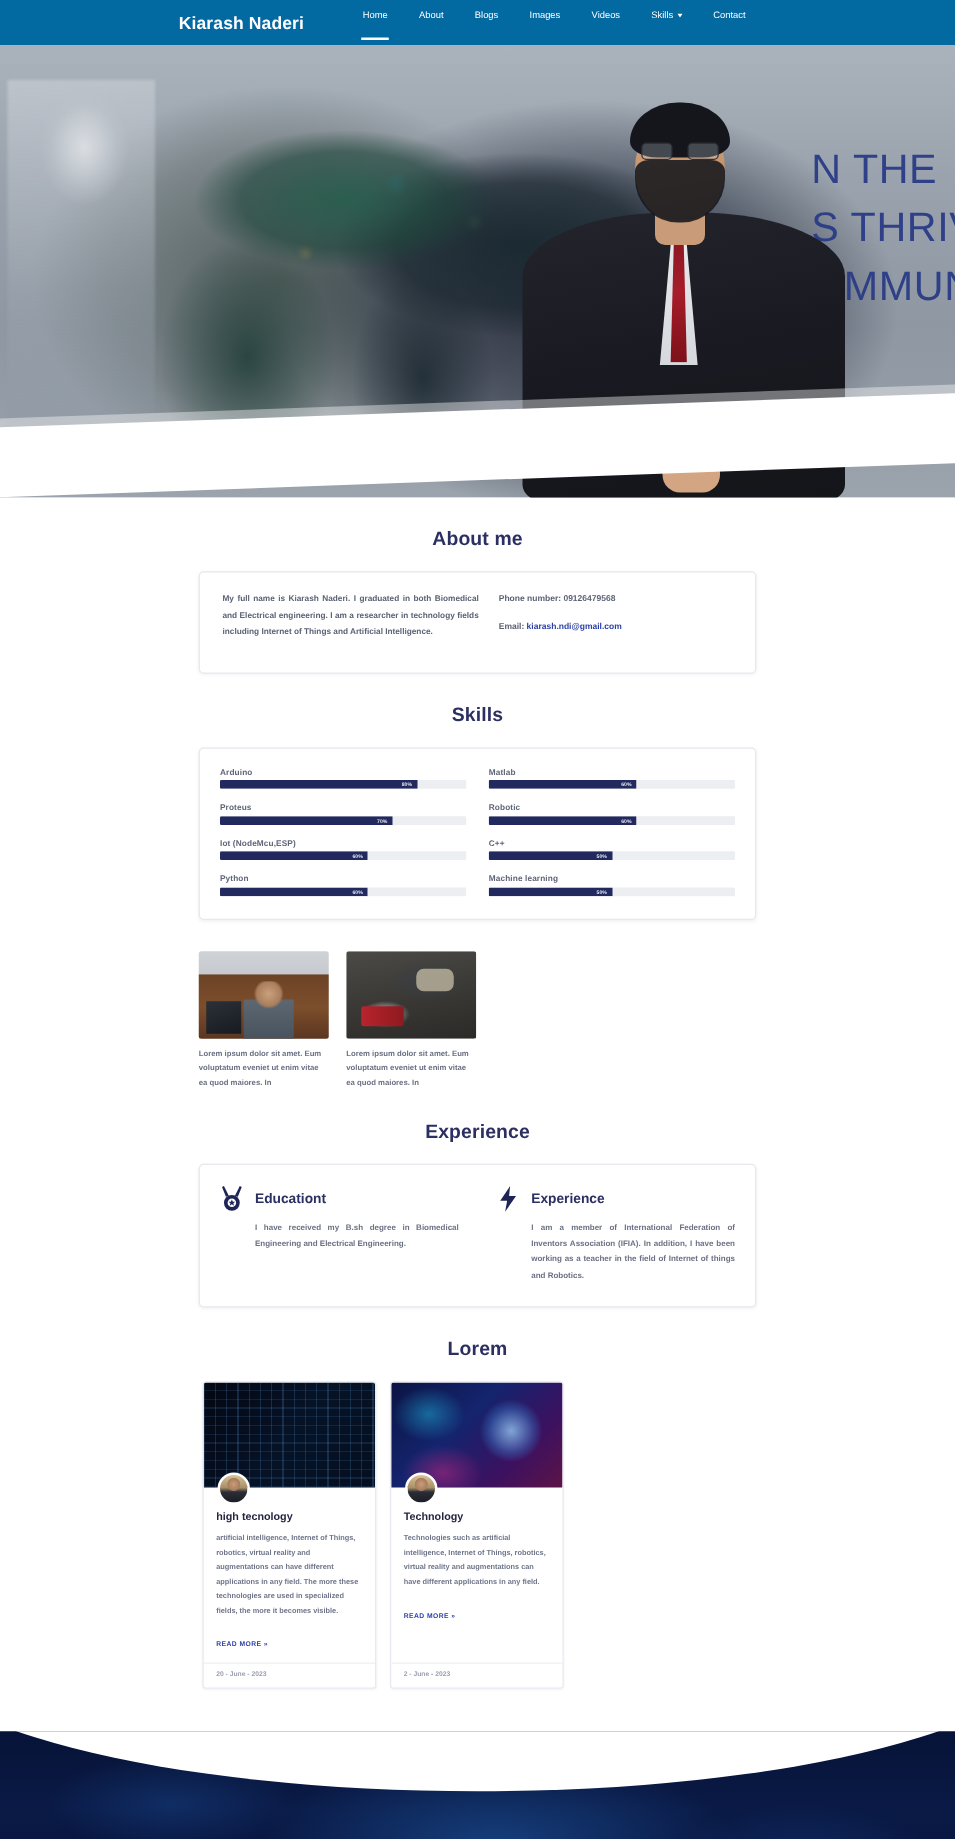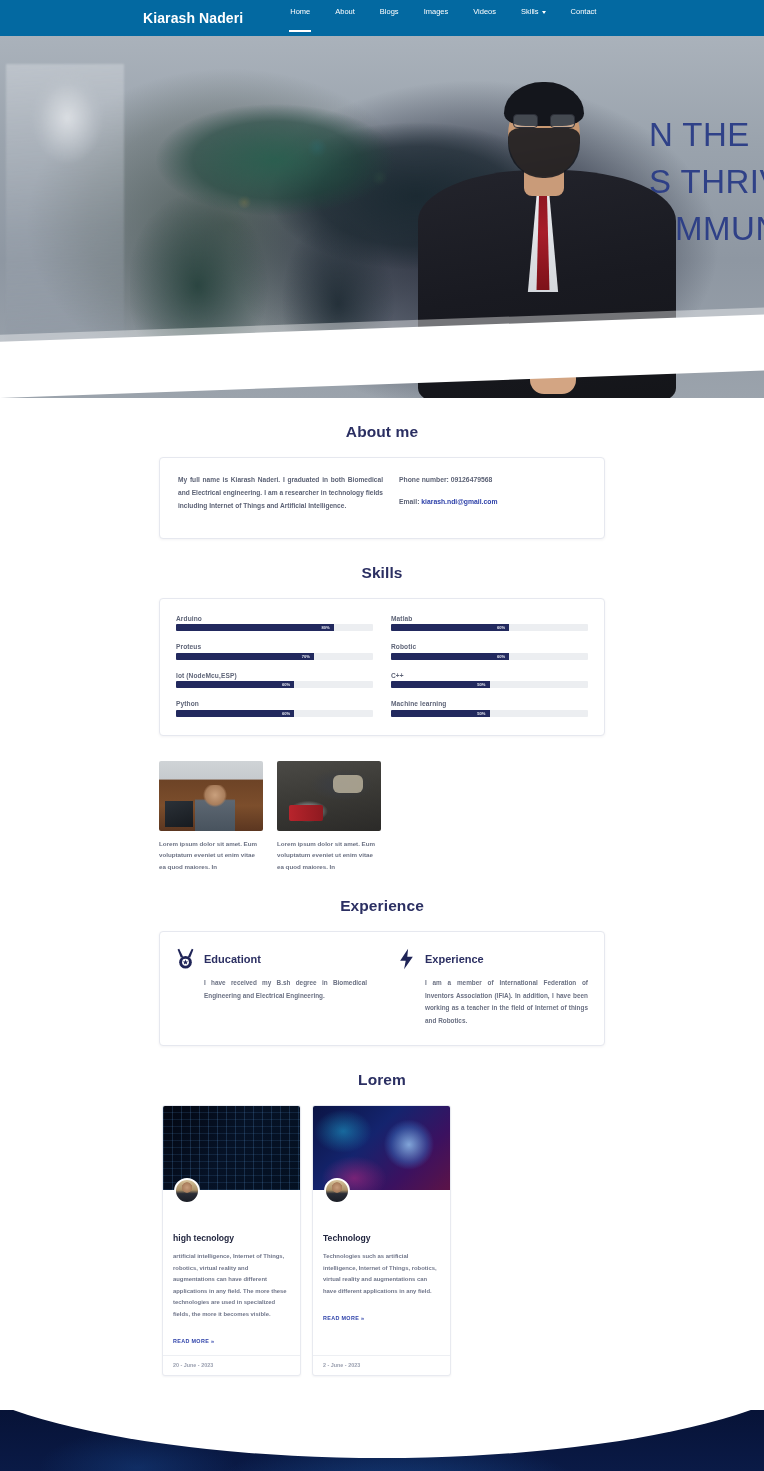--- a/index.html
+++ b/index.html
@@ -368,21 +368,20 @@
     background:
       radial-gradient(circle 7px at 50% 34%, #c79d7c 0%, #a97d5c 70%, rgba(0,0,0,0) 78%),
       linear-gradient(180deg, #d8c49c 0%, #a98f66 46%, #2a2d36 62%, #1b1e26 100%);
   }
   .blog-body { padding: 18px 10px 8px 10px; flex: 1; }
   .blog-title {
     font-size: 8.6px;
     font-weight: bold;
     color: #22263f;
     margin-bottom: 8px;
-    margin-top: 25px;
   }
   .blog-text {
     font-size: 5.9px;
     line-height: 1.95;
     color: #70768a;
     margin-bottom: 9px;
     font-weight: bold;
   }
   .read-more {
     font-size: 5.4px;

